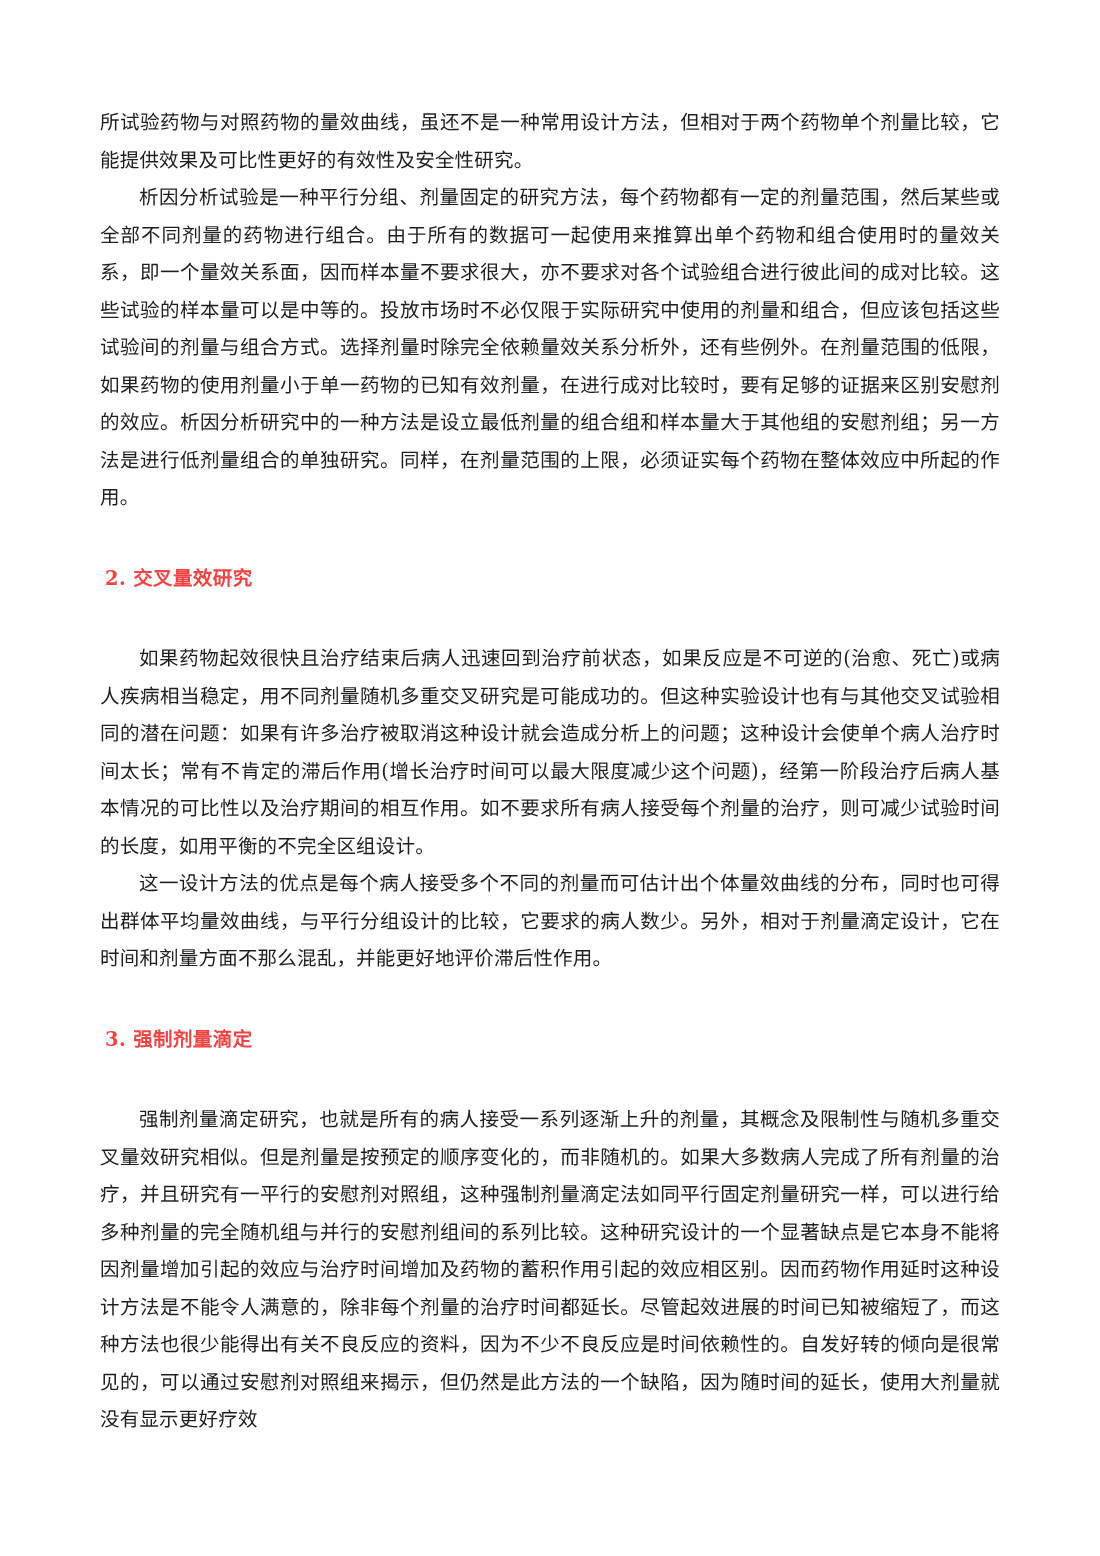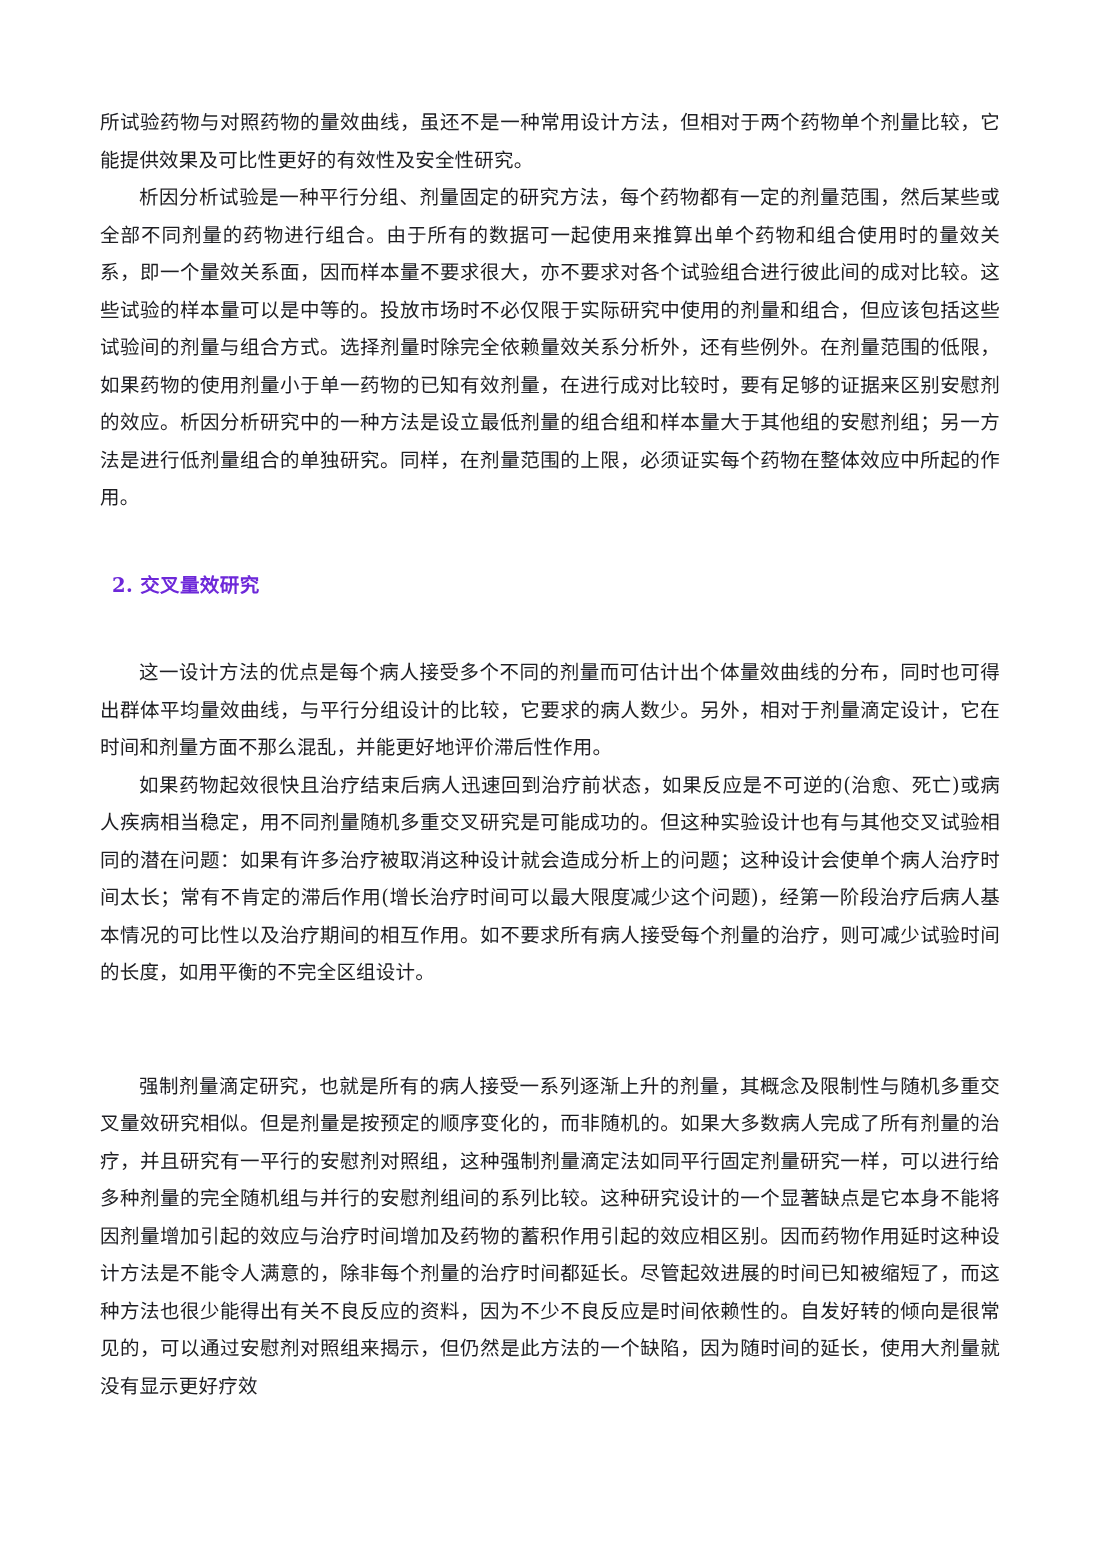--- a/index.html
+++ b/index.html
@@ -33,25 +33,25 @@
     text-justify: inter-character;
     text-indent: 0;
     letter-spacing: 0.2px;
     color: #1e1e22;
     word-break: break-all;
   }
   .para.indent {
     text-indent: 39px;
   }
   .heading {
-    margin: 12px;
+    margin: 5px;
     font-size: 19.5px;
     line-height: 37.5px;
     font-weight: bold;
-    color: #6d28d9;
+    color: #ef4444;
     letter-spacing: 0.4px;
   }
   .heading .num {
     font-family: "DejaVu Serif", "Liberation Serif", serif;
     margin-right: 7px;
   }
   
   .gap-before-heading { height: 38px; }
   .gap-after-heading  { height: 38px; }
 </style>
@@ -65,25 +65,26 @@
 
 
     <p class="para indent">析因分析试验是一种平行分组、剂量固定的研究方法，每个药物都有一定的剂量范围，然后某些或全部不同剂量的药物进行组合。由于所有的数据可一起使用来推算出单个药物和组合使用时的量效关系，即一个量效关系面，因而样本量不要求很大，亦不要求对各个试验组合进行彼此间的成对比较。这些试验的样本量可以是中等的。投放市场时不必仅限于实际研究中使用的剂量和组合，但应该包括这些试验间的剂量与组合方式。选择剂量时除完全依赖量效关系分析外，还有些例外。在剂量范围的低限，如果药物的使用剂量小于单一药物的已知有效剂量，在进行成对比较时，要有足够的证据来区别安慰剂的效应。析因分析研究中的一种方法是设立最低剂量的组合组和样本量大于其他组的安慰剂组；另一方法是进行低剂量组合的单独研究。同样，在剂量范围的上限，必须证实每个药物在整体效应中所起的作用。</p>
 
     <div class="gap-before-heading"></div>
 
     <h2 class="heading"><span class="num">2.</span><span>交叉量效研究</span></h2>
 
     <div class="gap-after-heading"></div>
 
+    <p class="para indent">如果药物起效很快且治疗结束后病人迅速回到治疗前状态，如果反应是不可逆的(治愈、死亡)或病人疾病相当稳定，用不同剂量随机多重交叉研究是可能成功的。但这种实验设计也有与其他交叉试验相同的潜在问题：如果有许多治疗被取消这种设计就会造成分析上的问题；这种设计会使单个病人治疗时间太长；常有不肯定的滞后作用(增长治疗时间可以最大限度减少这个问题)，经第一阶段治疗后病人基本情况的可比性以及治疗期间的相互作用。如不要求所有病人接受每个剂量的治疗，则可减少试验时间的长度，如用平衡的不完全区组设计。</p>
+
     <p class="para indent">这一设计方法的优点是每个病人接受多个不同的剂量而可估计出个体量效曲线的分布，同时也可得出群体平均量效曲线，与平行分组设计的比较，它要求的病人数少。另外，相对于剂量滴定设计，它在时间和剂量方面不那么混乱，并能更好地评价滞后性作用。</p>
-
-    <p class="para indent">如果药物起效很快且治疗结束后病人迅速回到治疗前状态，如果反应是不可逆的(治愈、死亡)或病人疾病相当稳定，用不同剂量随机多重交叉研究是可能成功的。但这种实验设计也有与其他交叉试验相同的潜在问题：如果有许多治疗被取消这种设计就会造成分析上的问题；这种设计会使单个病人治疗时间太长；常有不肯定的滞后作用(增长治疗时间可以最大限度减少这个问题)，经第一阶段治疗后病人基本情况的可比性以及治疗期间的相互作用。如不要求所有病人接受每个剂量的治疗，则可减少试验时间的长度，如用平衡的不完全区组设计。</p>
 
     <div class="gap-before-heading"></div>
 
+    <h2 class="heading"><span class="num">3.</span><span>强制剂量滴定</span></h2>
 
     <div class="gap-after-heading"></div>
 
     <p class="para indent">强制剂量滴定研究，也就是所有的病人接受一系列逐渐上升的剂量，其概念及限制性与随机多重交叉量效研究相似。但是剂量是按预定的顺序变化的，而非随机的。如果大多数病人完成了所有剂量的治疗，并且研究有一平行的安慰剂对照组，这种强制剂量滴定法如同平行固定剂量研究一样，可以进行给多种剂量的完全随机组与并行的安慰剂组间的系列比较。这种研究设计的一个显著缺点是它本身不能将因剂量增加引起的效应与治疗时间增加及药物的蓄积作用引起的效应相区别。因而药物作用延时这种设计方法是不能令人满意的，除非每个剂量的治疗时间都延长。尽管起效进展的时间已知被缩短了，而这种方法也很少能得出有关不良反应的资料，因为不少不良反应是时间依赖性的。自发好转的倾向是很常见的，可以通过安慰剂对照组来揭示，但仍然是此方法的一个缺陷，因为随时间的延长，使用大剂量就没有显示更好疗效</p>
 
   </div>
 </div>
 
 </body></html>

